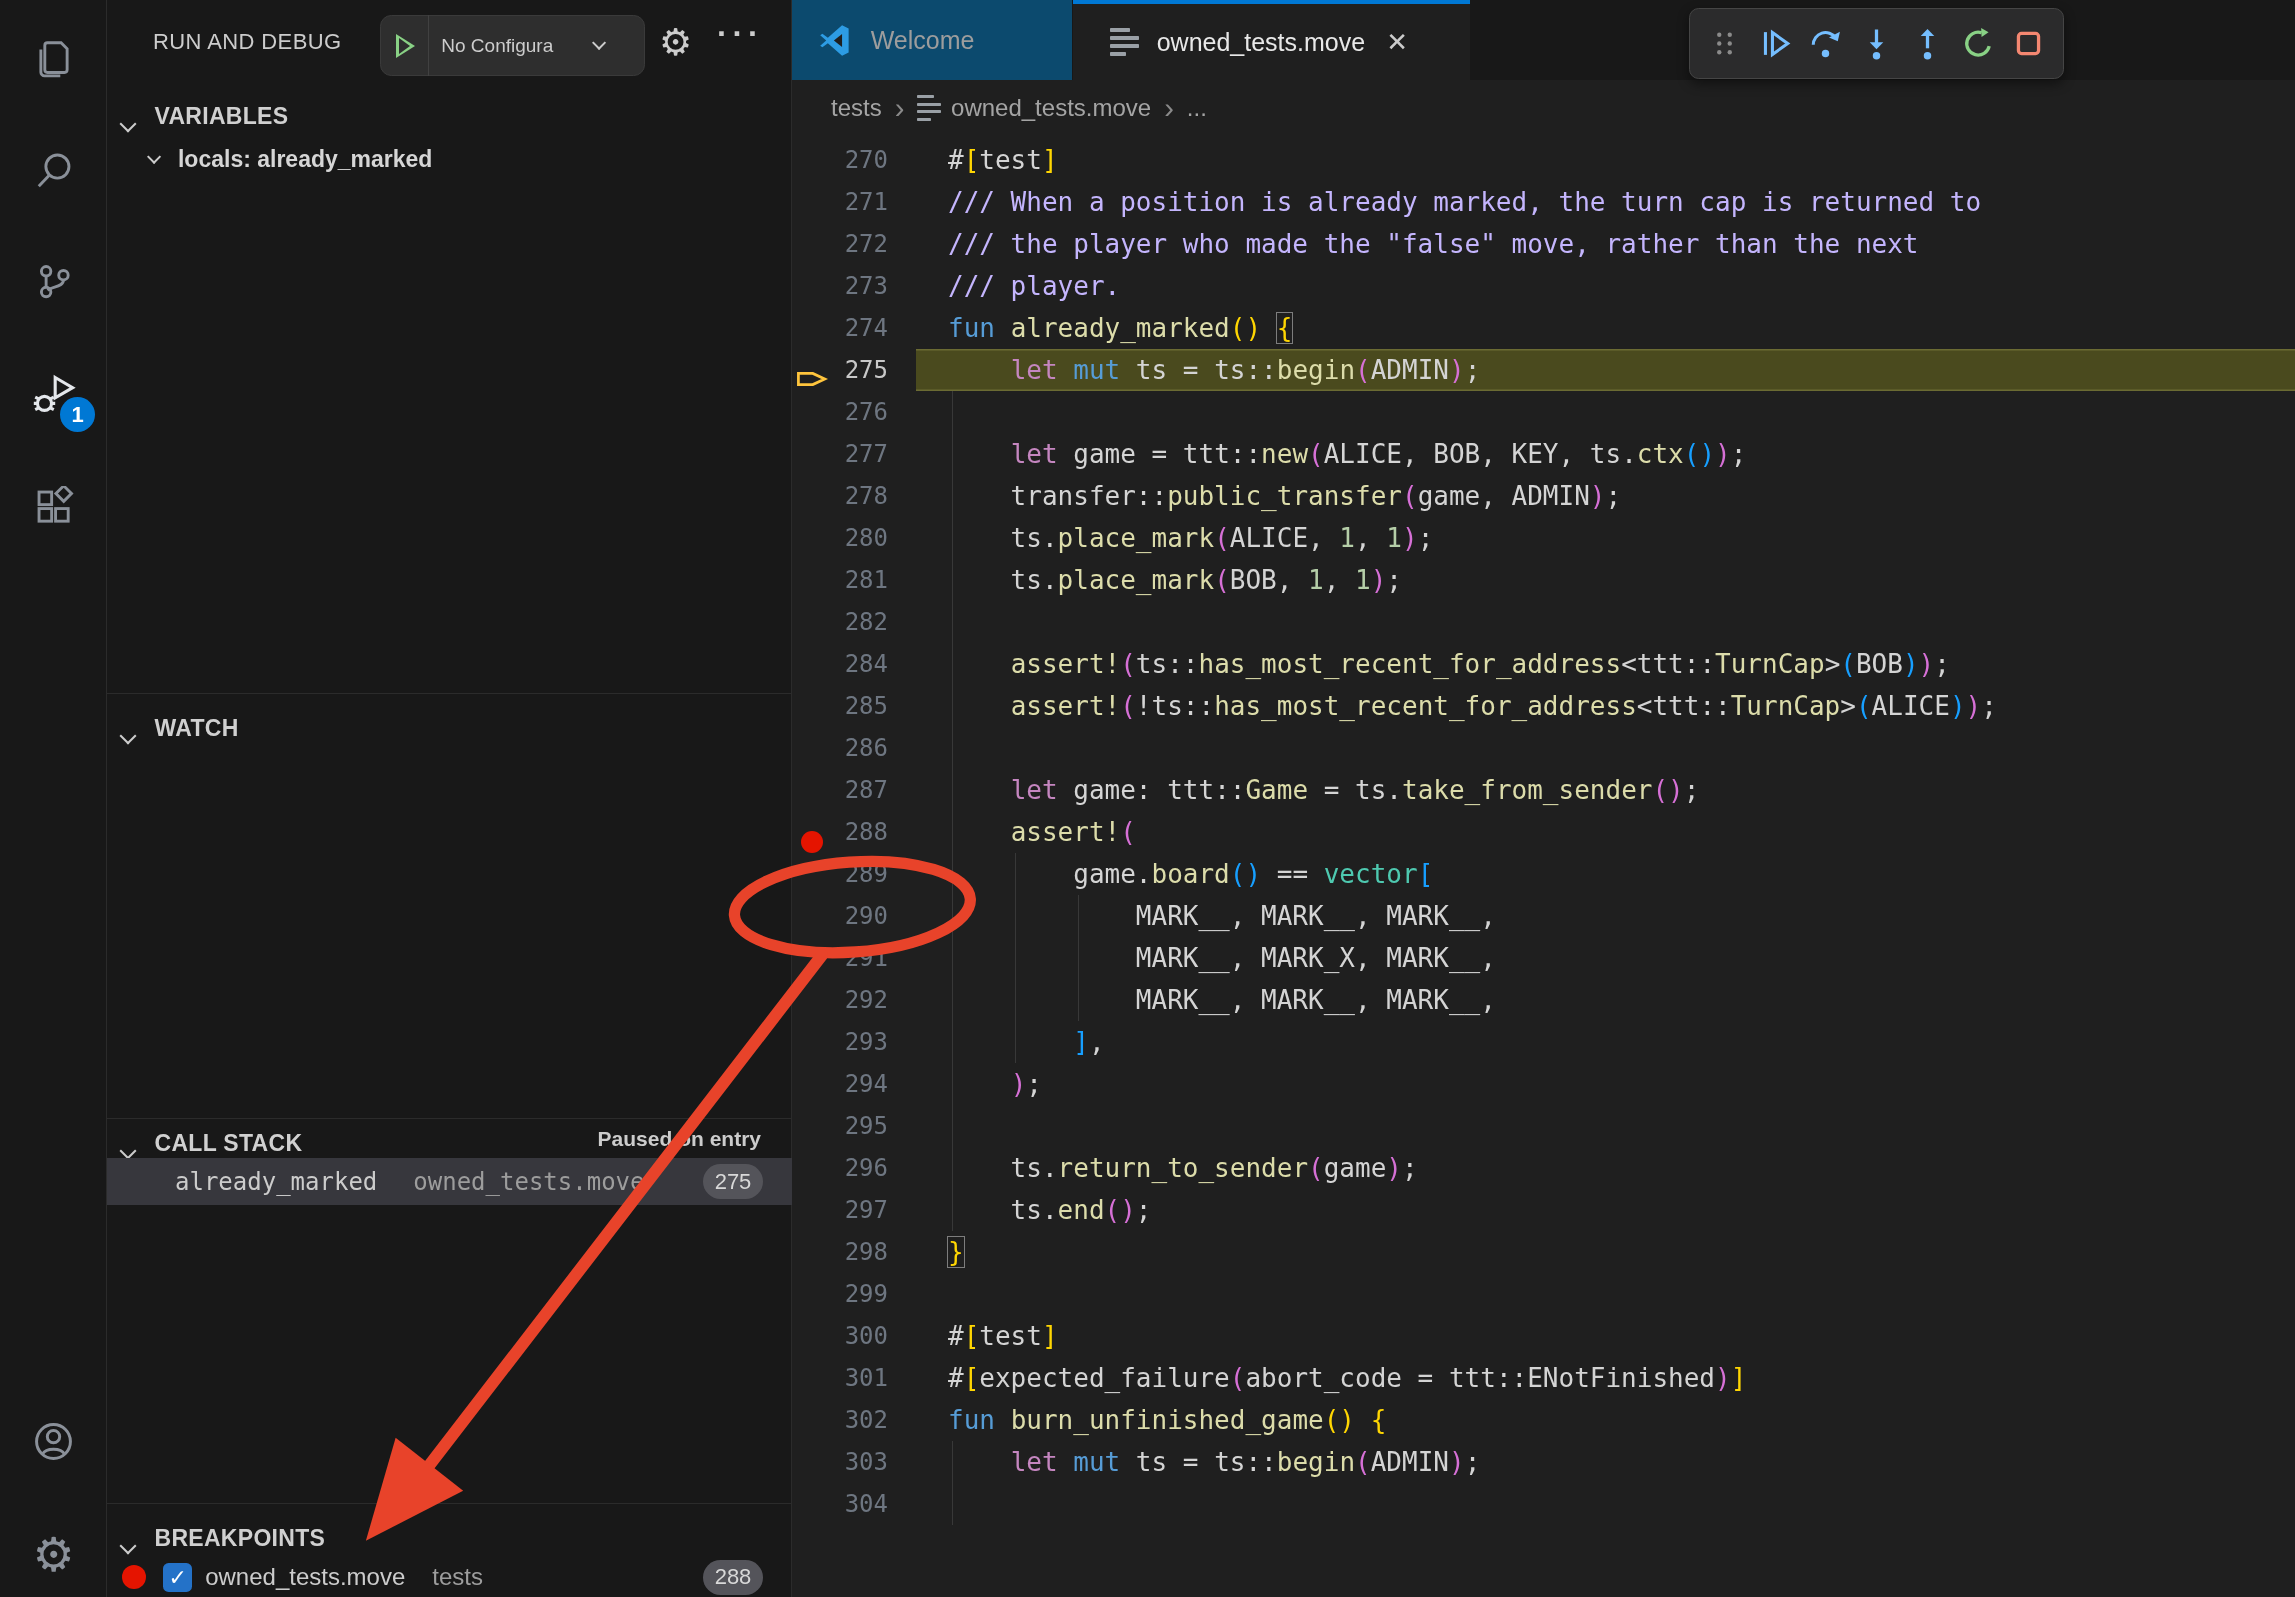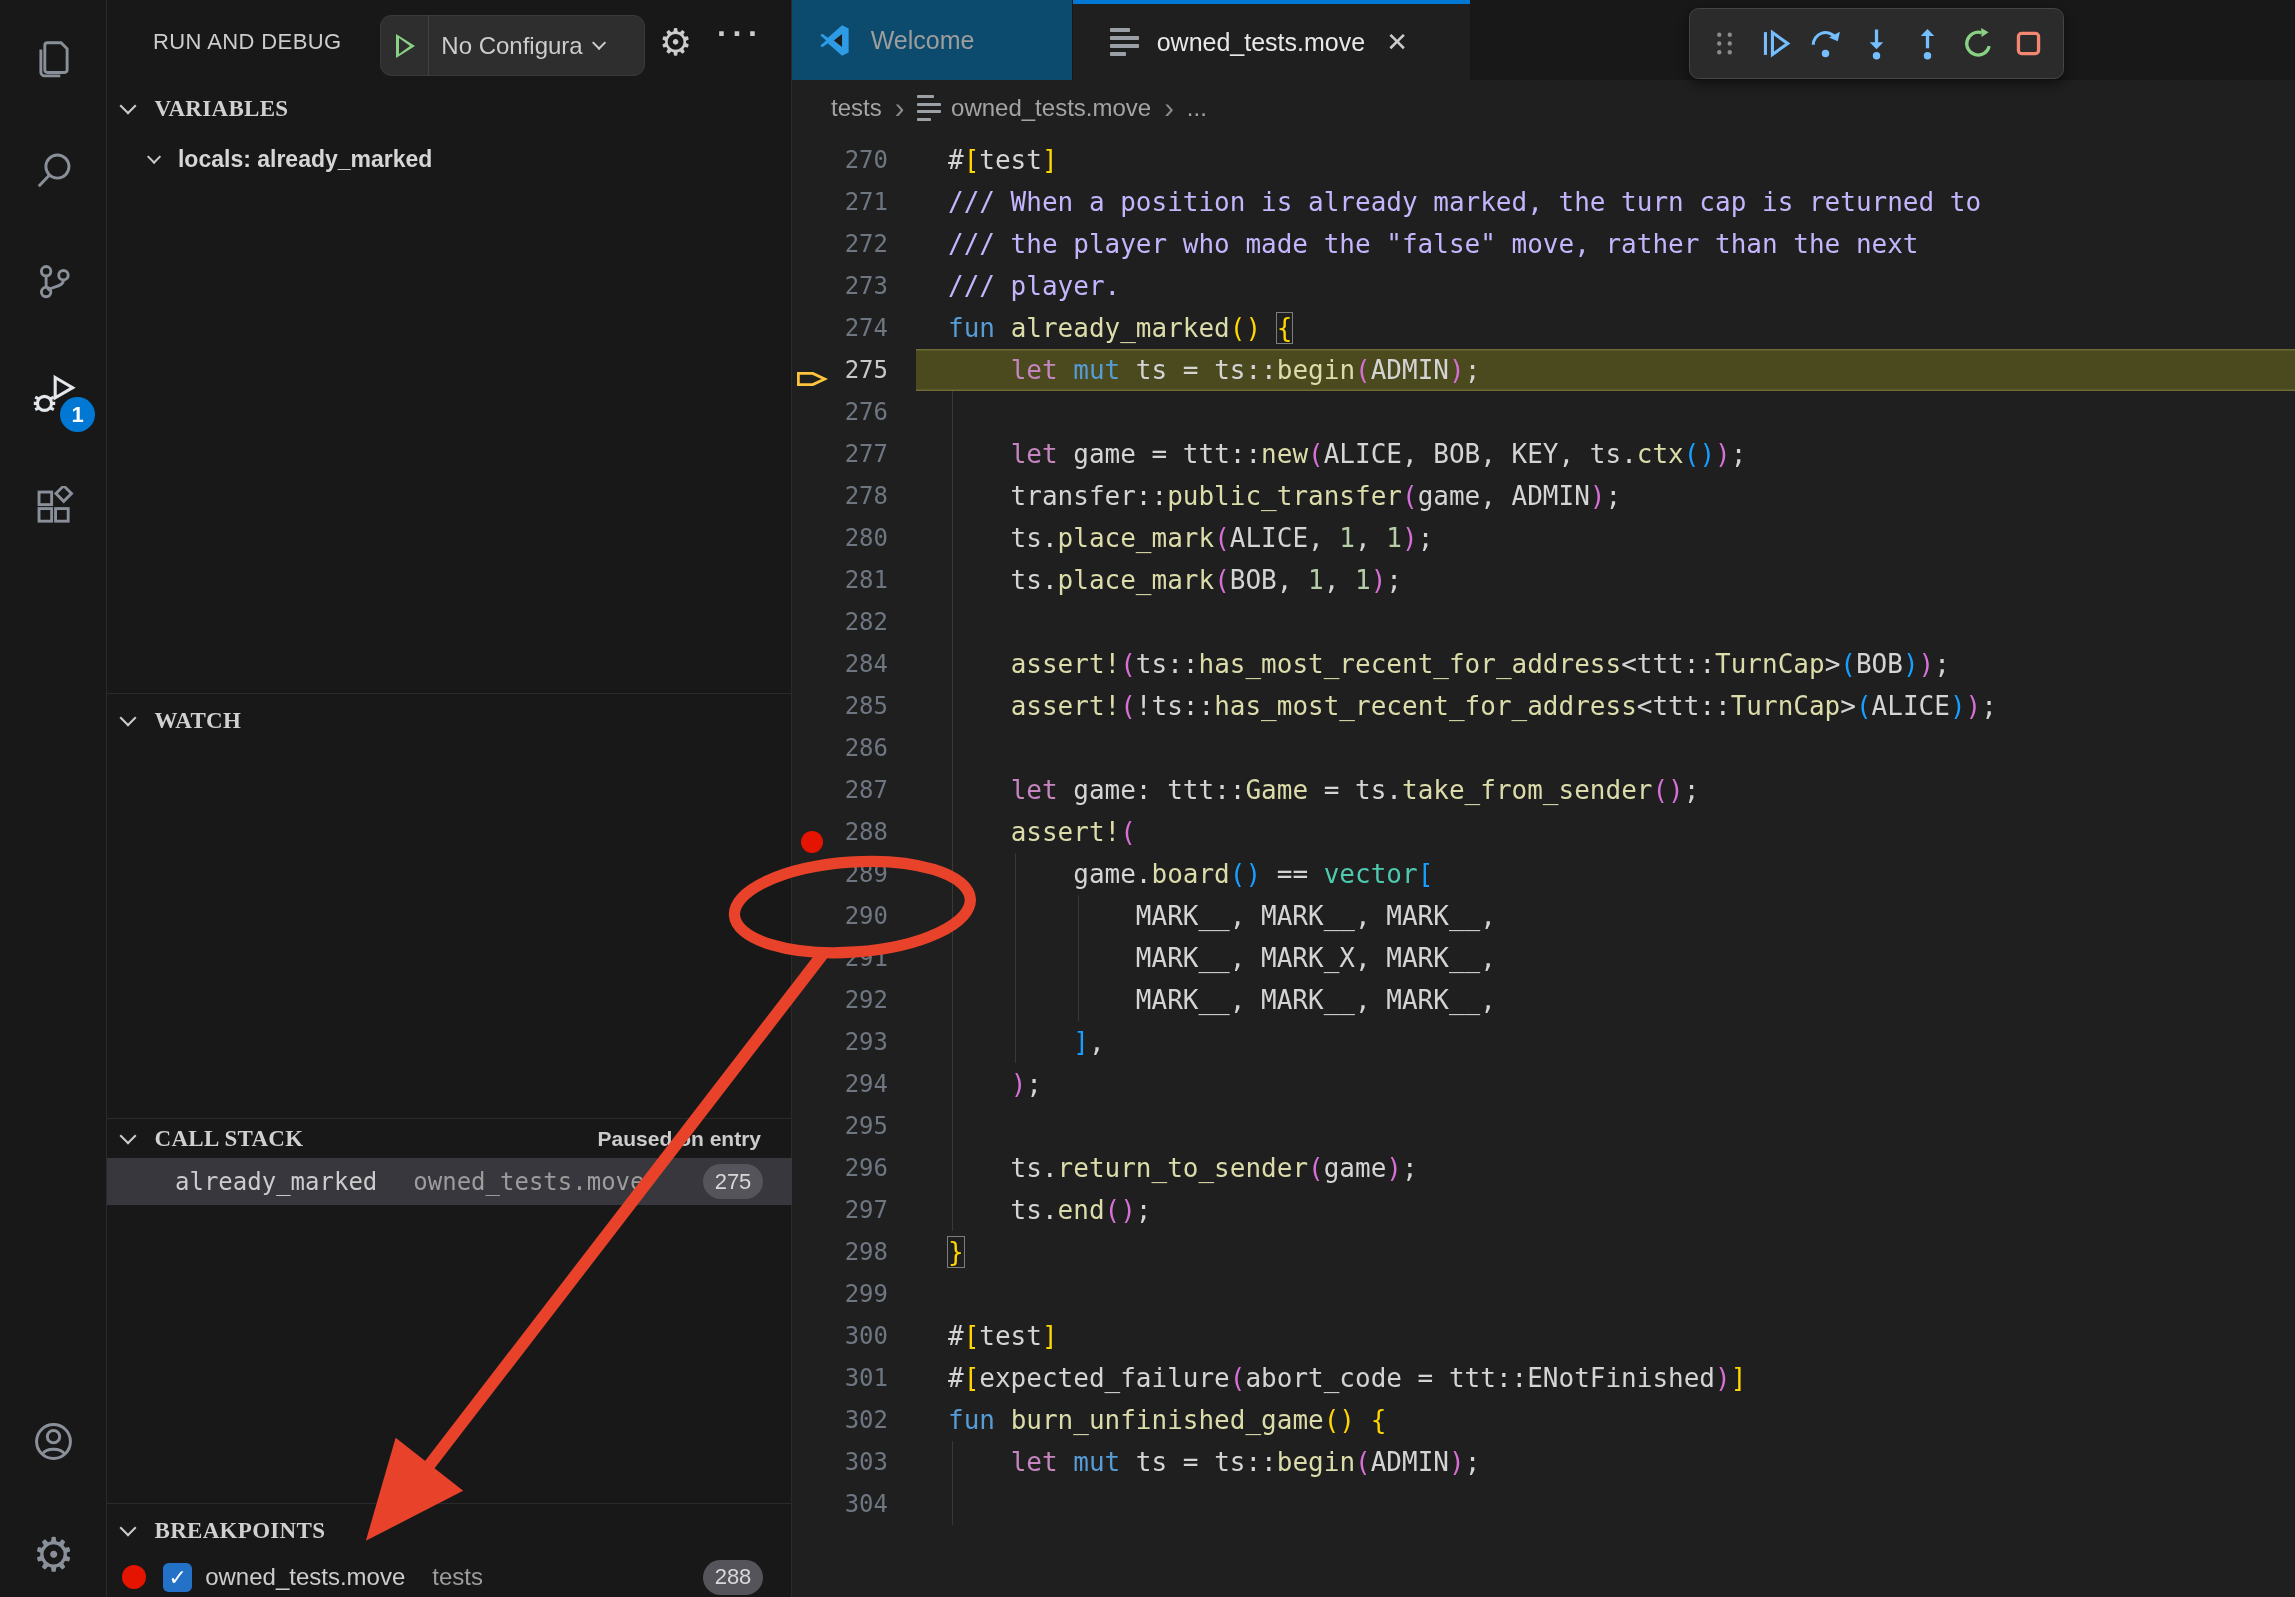--- a/index.html
+++ b/index.html
@@ -27,31 +27,31 @@
                 background:#2e2e2e; border:0.8px solid #3a3a3a; border-radius:11.3px;
                 display:flex; align-items:center; }
   .play-tri { width:0; height:0; margin-left:14.5px;
               border-left:19.3px solid #89d185; border-top:12px solid transparent;
               border-bottom:12px solid transparent; position:relative; }
   .play-tri::after { content:""; position:absolute; left:-15.3px; top:-8px;
               border-left:11.3px solid #2e2e2e; border-top:8px solid transparent;
               border-bottom:8px solid transparent; }
   .cfg-divider { width:0.8px; height:61px; background:#414141; margin-left:13px; }
   .cfg-label { margin-left:13px; width:151px; overflow:hidden; white-space:nowrap;
-               color:#cccccc; font-size:24px; }
+               color:#cccccc; font-size:19px; }
   .chev { display:inline-block; width:12px; height:12px; border-left:2.4px solid #cccccc;
           border-bottom:2.4px solid #cccccc; transform:rotate(-45deg); }
   .chev.small { width:9.7px; height:9.7px; border-width:2.1px; }
   #hdr-gear { position:absolute; left:552px; top:21px; font-size:37px; color:#cccccc;
               font-family:"DejaVu Sans", sans-serif; }
   #hdr-more { position:absolute; left:610px; top:14.5px; font-size:32px; color:#cccccc;
               letter-spacing:4.8px; font-weight:700; }
 
   .section-hdr { position:absolute; left:0; width:685px; height:43px;
-                 display:flex; align-items:center;font-family:Liberation Serif, serif; }
+                 display:flex; align-items:flex-end; }
   .section-hdr .chev { margin-left:14.5px; margin-right:21px; margin-top:-4.8px; }
   .section-hdr .lbl { font-size:23px; font-weight:700; color:#d0d0d0; letter-spacing:0.3px; }
   .divider { position:absolute; left:0; width:685px; height:0.8px; background:#2b2b2b; }
 
   #locals-row { position:absolute; left:0; top:138px; width:685px; height:42px;
                 display:flex; align-items:center; }
   #locals-row .chev { margin-left:42px; margin-right:19.3px; margin-top:-4.8px; }
   #locals-row .lbl { font-size:23px; font-weight:700; color:#d6d6d6; }
 
   #cs-status { position:absolute; right:30px; top:1120px; height:37px; display:flex;

